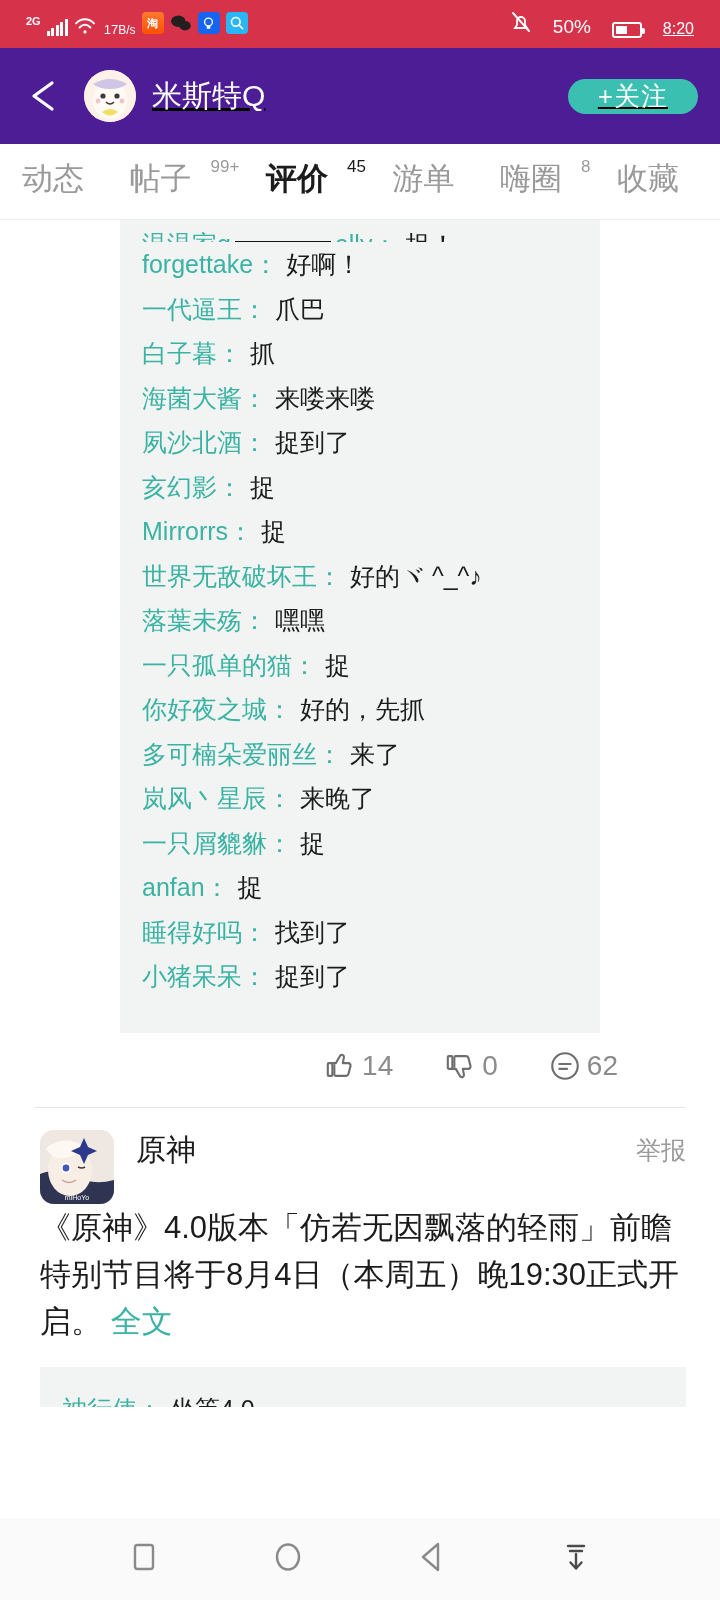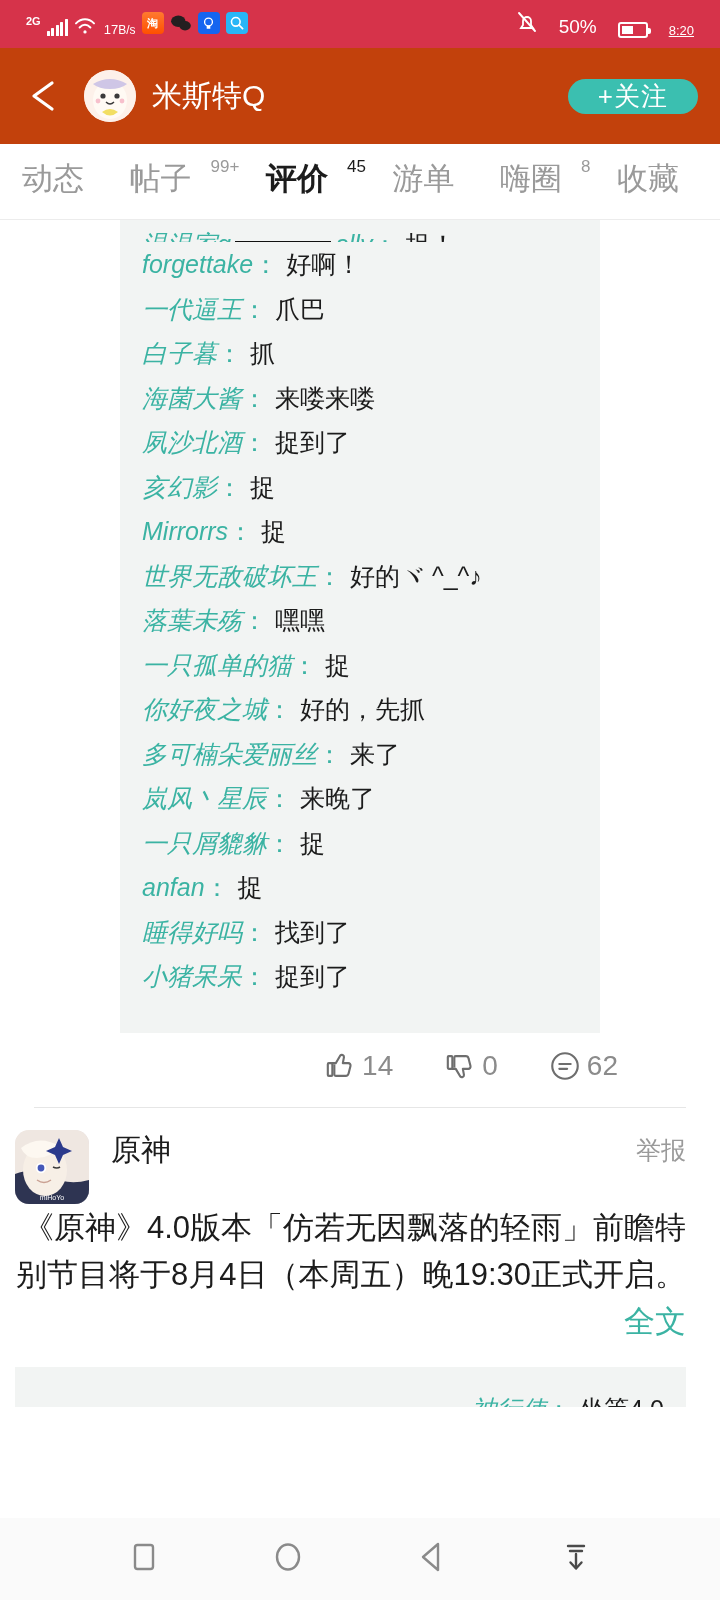--- a/index.html
+++ b/index.html
@@ -41,26 +41,26 @@
   .battery-pct { font-size:19px; }
   .battery {
     width:30px; height:16px; border:2px solid #fff; border-radius:3px;
     position:relative; display:flex; align-items:center;
   }
   .battery::after {
     content:""; position:absolute; right:-5px; top:4px;
     width:3px; height:6px; background:#fff; border-radius:0 2px 2px 0;
   }
   .battery .fill { height:8px; width:11px; background:#fff; margin-left:2px; }
-  .clock { font-size:13px;text-decoration:underline; }
+  .clock { font-size:16px;text-decoration:underline; }
 
   
   .header {
-    height:96px; background:#c2410c;
-    display:flex; align-items:center; padding:0 22px; gap:16px;
+    height:96px; background:#4c1d95;
+    display:flex; align-items:center; padding:0 22px; gap:16px;text-decoration:underline;
   }
   .back-arrow { width:46px; height:46px; flex:0 0 auto; }
   .avatar {
     width:52px; height:52px; border-radius:50%; background:#fbe9e3;
     flex:0 0 auto; overflow:hidden; position:relative;
   }
   .profile-name { color:#fff; font-size:30px; flex:1 1 auto; white-space:nowrap; }
   .follow-btn {
     background:#3bbfb0; color:#fff; font-size:26px;
     padding:0 30px; border-radius:34px; border:none;
@@ -87,36 +87,36 @@
   .comment-block {
     margin:0 120px 0 120px; background:#f2f4f3;
     padding:2px 0 34px 0; position:relative; overflow:hidden;
   }
   .comment-row {
     font-size:25px; line-height:1.78;
     padding:0 22px; white-space:nowrap;
     display:flex; align-items:baseline;
   }
   .comment-row.clipped { height:20px; overflow:hidden; }
-  .cm-user { color:#3bb3a3;font-style:italic; }
+  .cm-user { color:#3bb3a3; }
   .cm-colon { color:#3bb3a3; margin:0 2px 0 0; }
   .cm-text { color:#1c1c1c; margin-left:6px; }
   .redact { display:inline-block; width:96px; height:12px; background:#111; margin:0 4px; }
 
   
   .action-row {
     display:flex; justify-content:flex-end; align-items:center;
     gap:50px; padding:16px 102px 18px 0;
   }
   .action { display:flex; align-items:center; gap:5px; }
   .action .cnt { font-size:28px; color:#8b8b8b; }
   .divider { height:1px; background:#e6e6e6; margin:6px 34px 0 34px; }
 
   
-  .game-card { padding:22px 34px 0 15px;text-align:right; }
+  .game-card { padding:22px 34px 0 40px; }
   .game-head { display:flex; gap:22px; align-items:flex-start; }
   .game-icon {
     width:74px; height:74px; border-radius:14px; flex:0 0 auto;
     background:linear-gradient(160deg,#f3ece6 0%,#ded3d8 55%,#2e3452 100%);
     overflow:hidden; position:relative;
   }
   .game-meta { flex:1 1 auto; min-width:0; }
   .game-title-line { display:flex; align-items:center; justify-content:space-between; }
   .game-title { font-size:30px; color:#1c1c1c; }
   .report { font-size:25px; color:#9a9a9a; }

